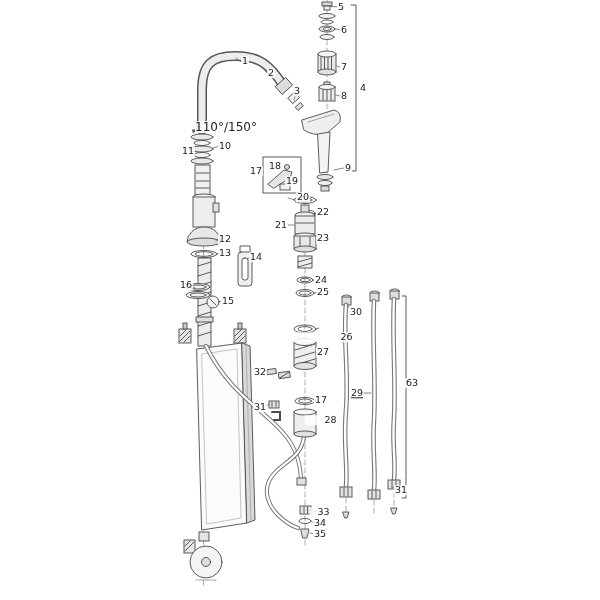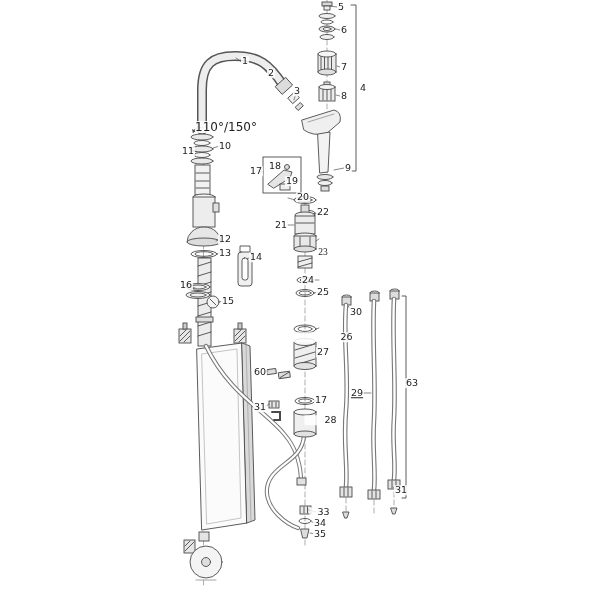--- a/index.html
+++ b/index.html
@@ -326,32 +326,32 @@
       <span class="callout" style="left: 225px; top: 253px;">13</span>
       <span class="callout" style="left: 256px; top: 257px;">14</span>
       <span class="callout" style="left: 228px; top: 301px;">15</span>
       <span class="callout" style="left: 186px; top: 285px;">16</span>
       <span class="callout" style="left: 256px; top: 171px;">17</span>
       <span class="callout" style="left: 275px; top: 166px;">18</span>
       <span class="callout" style="left: 292px; top: 181px;">19</span>
       <span class="callout" style="left: 283px; top: 197px; margin-left: 20px;">20</span>
       <span class="callout" style="left: 281px; top: 225px;">21</span>
       <span class="callout" style="left: 323px; top: 212px;">22</span>
-      <span class="callout" style="left: 323px; top: 253px; font-family: Liberation Serif, serif;">23</span>
-      <span class="callout" style="left: 308px; top: 280px; text-align: center;">24</span>
+      <span class="callout" style="left: 323px; top: 238px;">23</span>
+      <span class="callout" style="left: 321px; top: 280px; text-align: center;">24</span>
       <span class="callout" style="left: 323px; top: 292px;">25</span>
       <span class="callout" style="left: 323px; top: 337px; padding-left: 48px;">26</span>
       <span class="callout" style="left: 323px; top: 352px;">27</span>
       <span class="callout" style="left: 321px; top: 400px;">17</span>
       <span class="callout" style="left: 321px; top: 420px; padding-left: 20px;">28</span>
       <span class="callout" style="left: 357px; top: 393px; text-decoration: underline;">29</span>
       <span class="callout" style="left: 356px; top: 312px;">30</span>
       <span class="callout" style="left: 260px; top: 407px;">31</span>
       <span class="callout" style="left: 401px; top: 490px;">31</span>
-      <span class="callout" style="left: 260px; top: 372px;">60</span>
+      <span class="callout" style="left: 260px; top: 372px;">32</span>
       <span class="callout" style="left: 320px; top: 512px; padding-left: 8px;">33</span>
       <span class="callout" style="left: 320px; top: 523px;">34</span>
       <span class="callout" style="left: 320px; top: 534px;">35</span>
       <span class="callout" style="left: 412px; top: 383px;">63</span>
       <span class="annotation" style="left: 226px; top: 127px;">110°/150°</span>
     </div>
 
 </div>
 
 </body></html>

